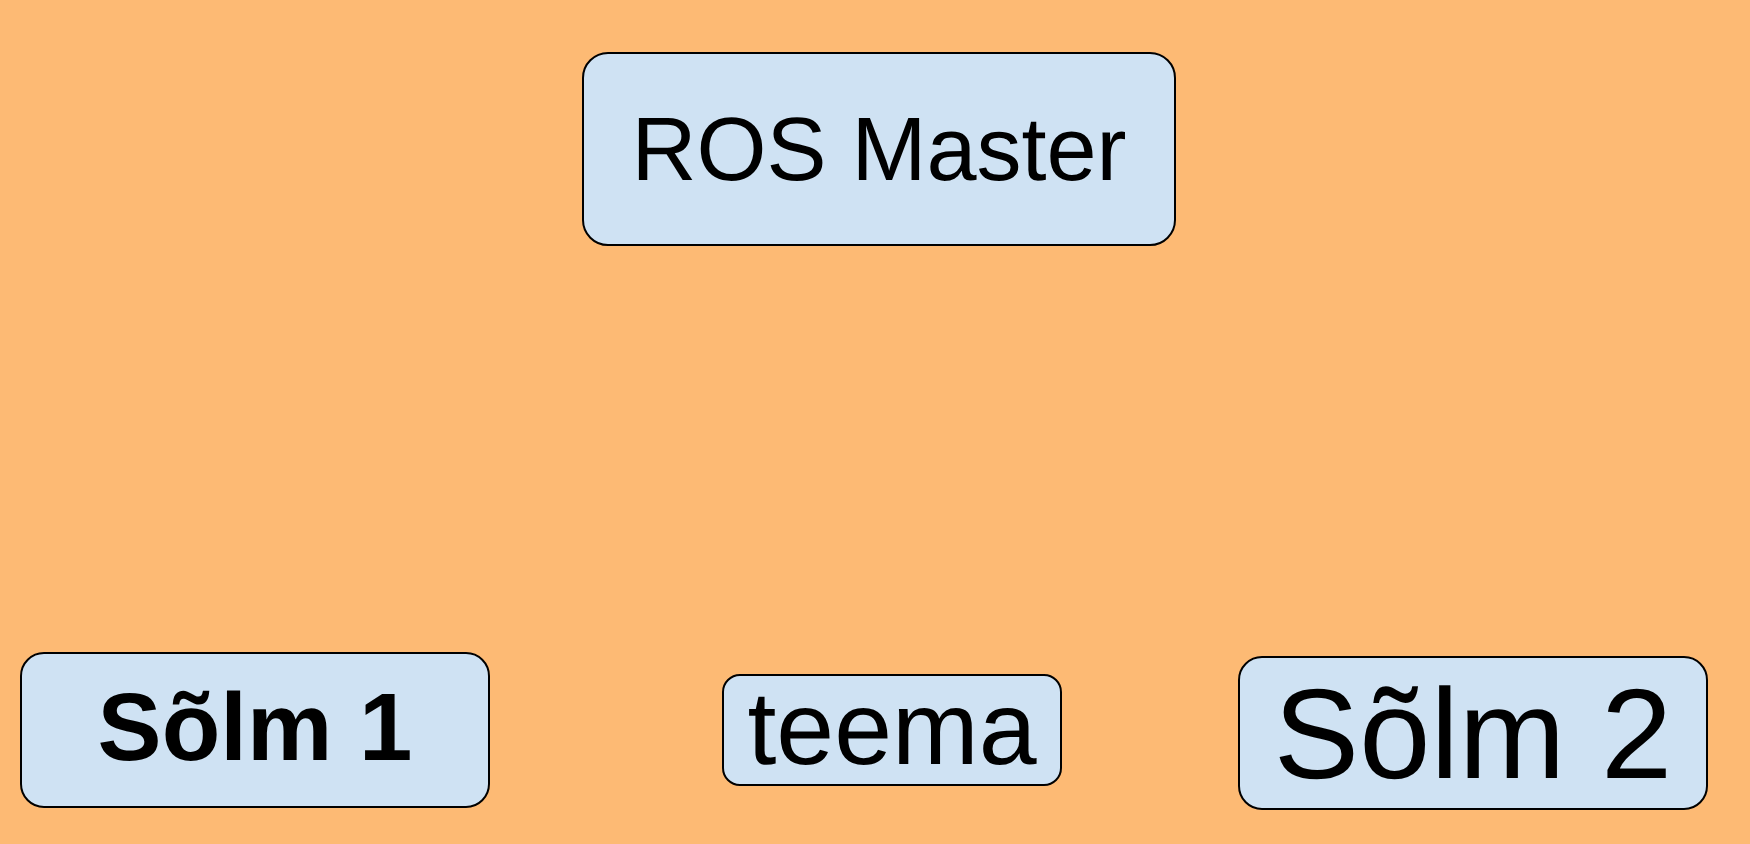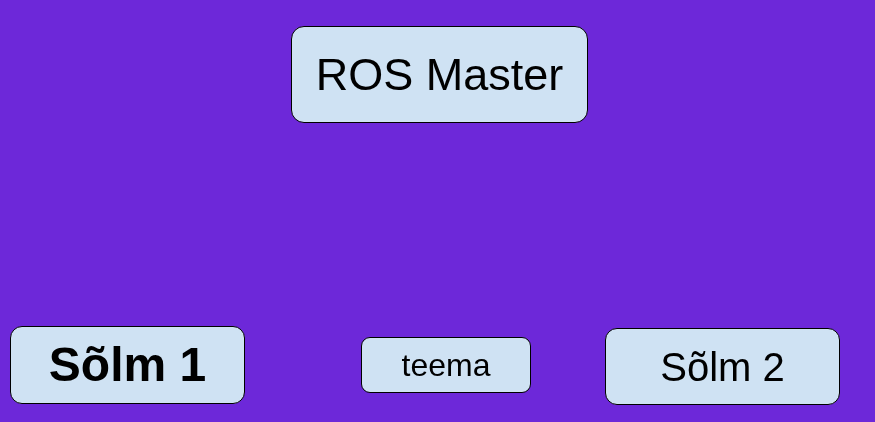--- a/index.html
+++ b/index.html
@@ -4,21 +4,21 @@
 <style>
   html, body {
     margin: 0;
     padding: 0;
     background: #000000;
   }
   .canvas {
     position: relative;
     width: 875px;
     height: 422px;
-    background: #6d28d9;
+    background: #fdba74;
     overflow: hidden;
     font-family: "Liberation Sans", sans-serif;
   }
   .node-box {
     position: absolute;
     background: #cfe2f3;
     border: 1px solid #000000;
     box-sizing: border-box;
     display: flex;
     align-items: center;
@@ -43,30 +43,30 @@
     border-radius: 12px;
     font-size: 48px;
     font-weight: bold;
   }
   #box-teema {
     left: 361px;
     top: 337px;
     width: 170px;
     height: 56px;
     border-radius: 9px;
-    font-size: 32px;
+    font-size: 52px;
     justify-content: center;
   }
   #box-solm-2 {
-    left: 605px;
+    left: 619px;
     top: 328px;
     width: 235px;
     height: 77px;
     border-radius: 12px;
-    font-size: 40px;
+    font-size: 64px;
   }
 </style>
 </head>
 <body>
 
 <div class="canvas">
 
   <div class="node-box" id="box-ros-master">
     <span>ROS Master</span>
   </div>

